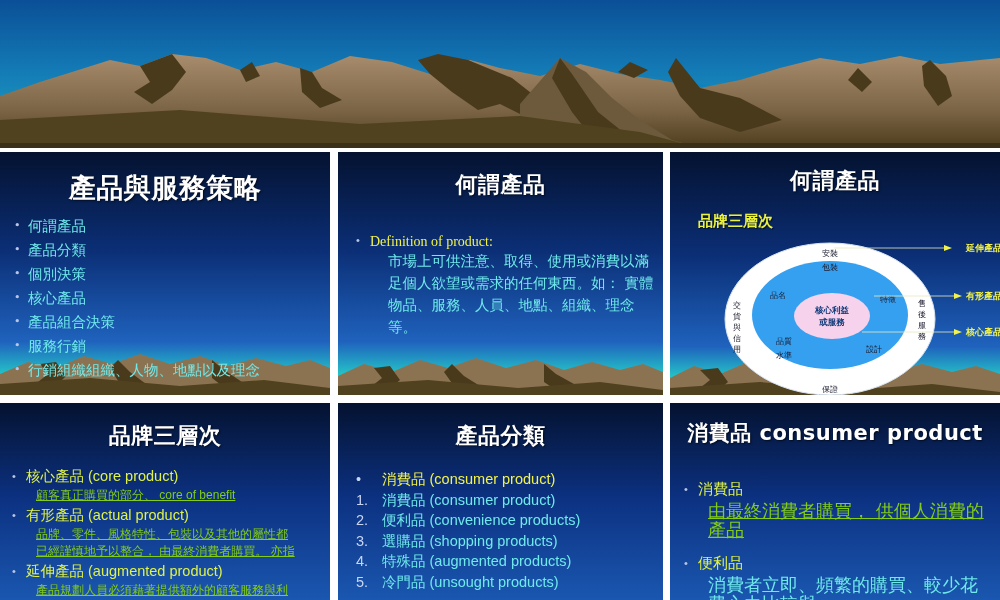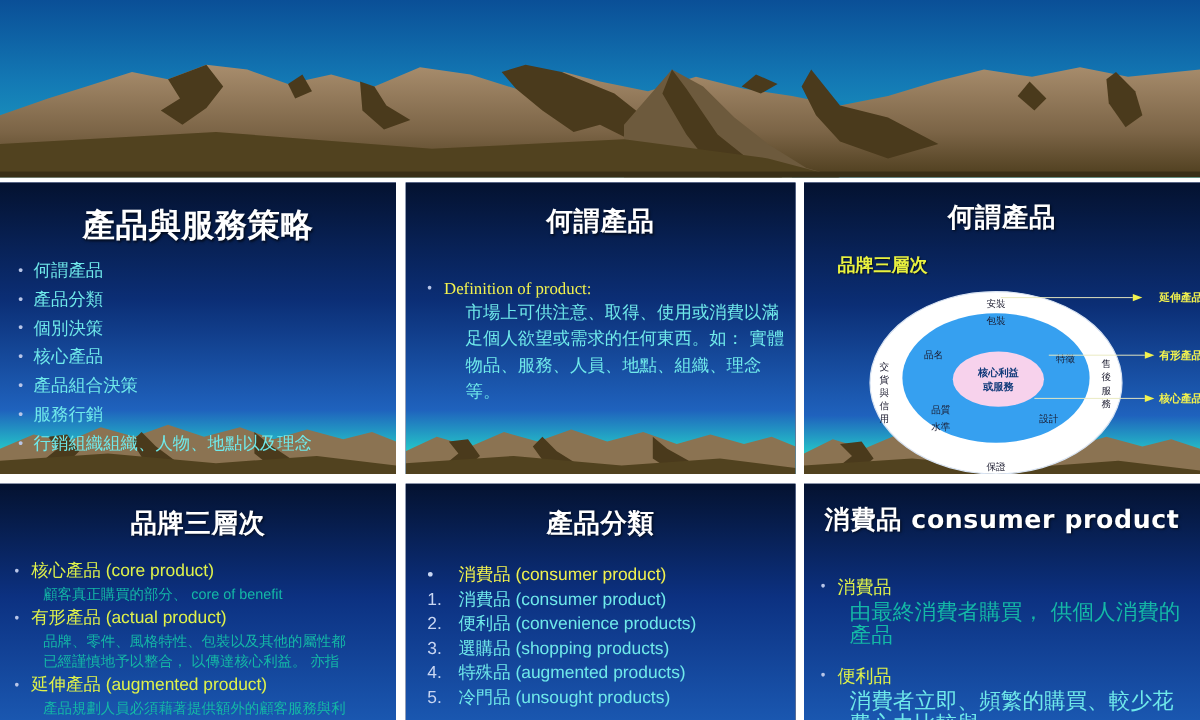--- a/index.html
+++ b/index.html
@@ -73,21 +73,21 @@
     width: 26px;
     color: #c9d6f2;
     text-align: left;
   }
   .bullet-text { flex: 1 1 auto; }
 
   .txt-cyan   { color: #6fe9ea; }
   .txt-yellow { color: #f2f24e; }
   .txt-lime   { color: #dff24a; }
 
-  .sub-line { color: #14b8a6; }
+  .sub-line { color: #84cc16; text-decoration: underline; }
 
   
   #slide1 { left: 0; top: 152px; width: 656px; height: 243px; }
   #slide1 { width: 330px; }
   #slide1 .slide-title { top: 18px; font-size: 27px; }
   #slide1 .body-block { left: 14px; top: 62px; right: 10px; }
   #slide1 .bullet-row { font-size: 14.5px; line-height: 24px; font-family:"DejaVu Serif","Liberation Serif",serif; }
 
   
   #slide2 { left: 338px; top: 152px; width: 325px; height: 243px; }
@@ -374,21 +374,21 @@
           <span class="bullet-dot">•</span>
           <span class="bullet-text txt-lime">核心產品 (core product)</span>
         </div>
         <div class="lvl-sub sub-line">顧客真正購買的部分、 core of benefit</div>
 
         <div class="bullet-row lvl-head">
           <span class="bullet-dot">•</span>
           <span class="bullet-text txt-lime">有形產品 (actual product)</span>
         </div>
         <div class="lvl-sub sub-line">品牌、零件、風格特性、包裝以及其他的屬性都</div>
-        <div class="lvl-sub sub-line">已經謹慎地予以整合， 以傳達核心利益。 亦指</div>
+        <div class="lvl-sub sub-line">已經謹慎地予以整合， 由最終消費者購買。 亦指</div>
 
         <div class="bullet-row lvl-head">
           <span class="bullet-dot">•</span>
           <span class="bullet-text txt-lime">延伸產品 (augmented product)</span>
         </div>
         <div class="lvl-sub sub-line">產品規劃人員必須藉著提供額外的顧客服務與利</div>
       </div>
     </div>
   </div>
 

